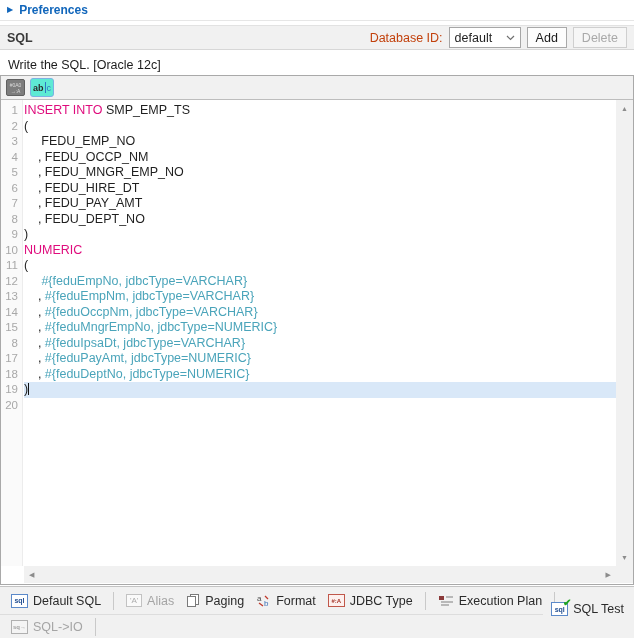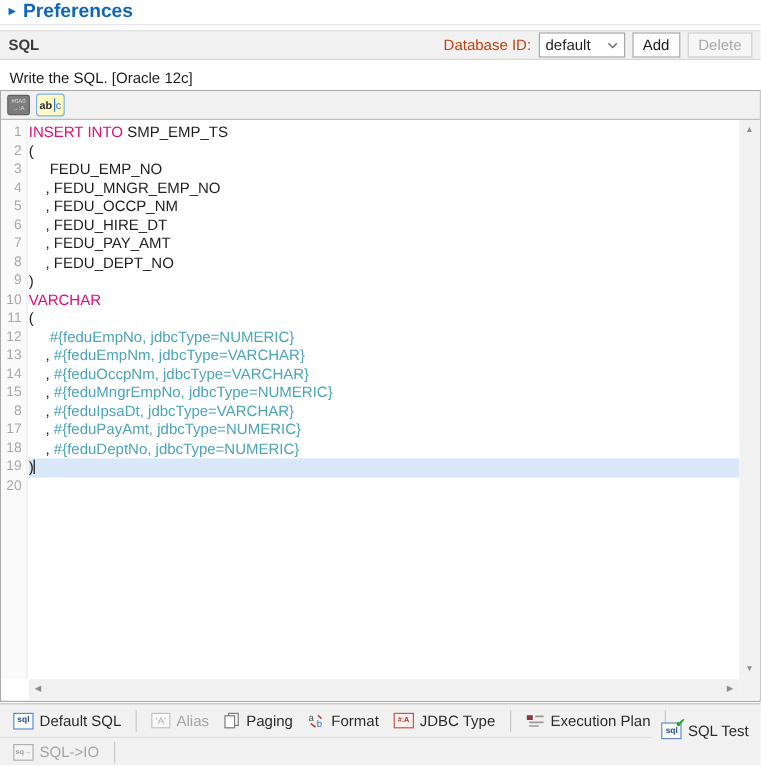--- a/index.html
+++ b/index.html
@@ -6,21 +6,21 @@
   html,body { width:634px; height:638px; }
   body {
     position:relative; background:#fff; overflow:hidden;
     font-family:"Liberation Sans", sans-serif; color:#1f1f1f;
   }
 
   
   .prefs-bar { height:21px; display:flex; align-items:center; gap:6px;
     padding:0 7px; border-bottom:1px solid #e6e6e6; background:#fff; }
   .prefs-tri { color:var(--accent); font-size:8px; line-height:1; }
-  .prefs-label { color:var(--accent); font-weight:bold; font-size:16px; }
+  .prefs-label { color:var(--accent); font-weight:bold; font-size:12px; }
 
   
   .sql-bar { margin-top:4px; height:25px; background:#f1f1f1;
     border-top:1px solid #e2e2e2; border-bottom:1px solid #d7d7d7;
     display:flex; align-items:center; padding:0 7px; }
   .sql-title { font-weight:bold; font-size:12.5px; color:#3a3a3a; }
   .sql-bar-right { margin-left:auto; display:flex; align-items:center; gap:6px; }
   .dbid-label { font-size:12.5px; color:#c2410c; }
   .dbid-select { width:72px; height:21px; background:#fff; border:1px solid #a6a6a6;
     display:flex; align-items:center; padding:0 5px; font-size:12.5px; cursor:default; }
@@ -34,21 +34,21 @@
 
   
   .editor-frame { position:absolute; top:75px; left:0; width:634px; height:510px;
     border:1px solid #a9a9a9; background:#fff; }
   .ed-toolbar { height:24px; background:#f1f1f1; border-bottom:1px solid #bdbdbd;
     display:flex; align-items:center; gap:5px; padding:0 5px; }
   .ico-convert { width:19px; height:17px; background:#7d7d7d; border:1px solid #606060;
     border-radius:2px; display:flex; flex-direction:column; align-items:center;
     justify-content:center; }
   .ico-convert span { font-size:5px; line-height:6px; color:#dcdcdc; white-space:nowrap; }
-  .ico-abc { width:24px; height:19px; background:#fef9c3; border:1px solid #7cb1e3;
+  .ico-abc { width:24px; height:19px; background:#5eead4; border:1px solid #7cb1e3;
     border-radius:3px; display:flex; align-items:center; justify-content:center; }
   .ico-abc .ab { font-size:9px; font-weight:bold; color:#2b2b2b; }
   .ico-abc .ibeam { display:inline-block; width:1px; height:11px; background:#2f77c4; margin:0 1px; }
   .ico-abc .c { font-size:9px; color:#2f77c4; }
 
   .ed-body { position:relative; height:483px; background:#fff; }
   .gutter { position:absolute; left:0; top:0; bottom:17px; width:22px;
     background:#fafafa; border-right:1px solid #ececec; padding-top:3px; }
   .ln { height:15.5px; line-height:15.5px; font-size:11.5px; color:#a8a8a8;
     text-align:right; padding-right:4px; }
@@ -159,29 +159,29 @@
         <div class="ln">8</div>
         <div class="ln">17</div>
         <div class="ln">18</div>
         <div class="ln">19</div>
         <div class="ln">20</div>
       </div>
     <div class="code">
         <div class="line"><span class="tok-k">INSERT INTO</span><span class="tok-p"> SMP_EMP_TS</span></div>
         <div class="line"><span class="tok-p">(</span></div>
         <div class="line"><span class="tok-p">     FEDU_EMP_NO</span></div>
+        <div class="line"><span class="tok-p">    , FEDU_OCCP_NM</span></div>
         <div class="line"><span class="tok-p">    , FEDU_MNGR_EMP_NO</span></div>
-        <div class="line"><span class="tok-p">    , FEDU_OCCP_NM</span></div>
         <div class="line"><span class="tok-p">    , FEDU_HIRE_DT</span></div>
         <div class="line"><span class="tok-p">    , FEDU_PAY_AMT</span></div>
         <div class="line"><span class="tok-p">    , FEDU_DEPT_NO</span></div>
         <div class="line"><span class="tok-p">)</span></div>
-        <div class="line"><span class="tok-k">VARCHAR</span></div>
+        <div class="line"><span class="tok-k">NUMERIC</span></div>
         <div class="line"><span class="tok-p">(</span></div>
-        <div class="line"><span class="tok-p">     </span><span class="tok-m">#{feduEmpNo, jdbcType=NUMERIC}</span></div>
+        <div class="line"><span class="tok-p">     </span><span class="tok-m">#{feduEmpNo, jdbcType=VARCHAR}</span></div>
         <div class="line"><span class="tok-p">    , </span><span class="tok-m">#{feduEmpNm, jdbcType=VARCHAR}</span></div>
         <div class="line"><span class="tok-p">    , </span><span class="tok-m">#{feduOccpNm, jdbcType=VARCHAR}</span></div>
         <div class="line"><span class="tok-p">    , </span><span class="tok-m">#{feduMngrEmpNo, jdbcType=NUMERIC}</span></div>
         <div class="line"><span class="tok-p">    , </span><span class="tok-m">#{feduIpsaDt, jdbcType=VARCHAR}</span></div>
         <div class="line"><span class="tok-p">    , </span><span class="tok-m">#{feduPayAmt, jdbcType=NUMERIC}</span></div>
         <div class="line"><span class="tok-p">    , </span><span class="tok-m">#{feduDeptNo, jdbcType=NUMERIC}</span></div>
         <div class="line current"><span class="tok-p">)</span><span class="caret"></span></div>
       </div>
     <div class="vscroll">
       <span class="sb-arrow up">▲</span>

